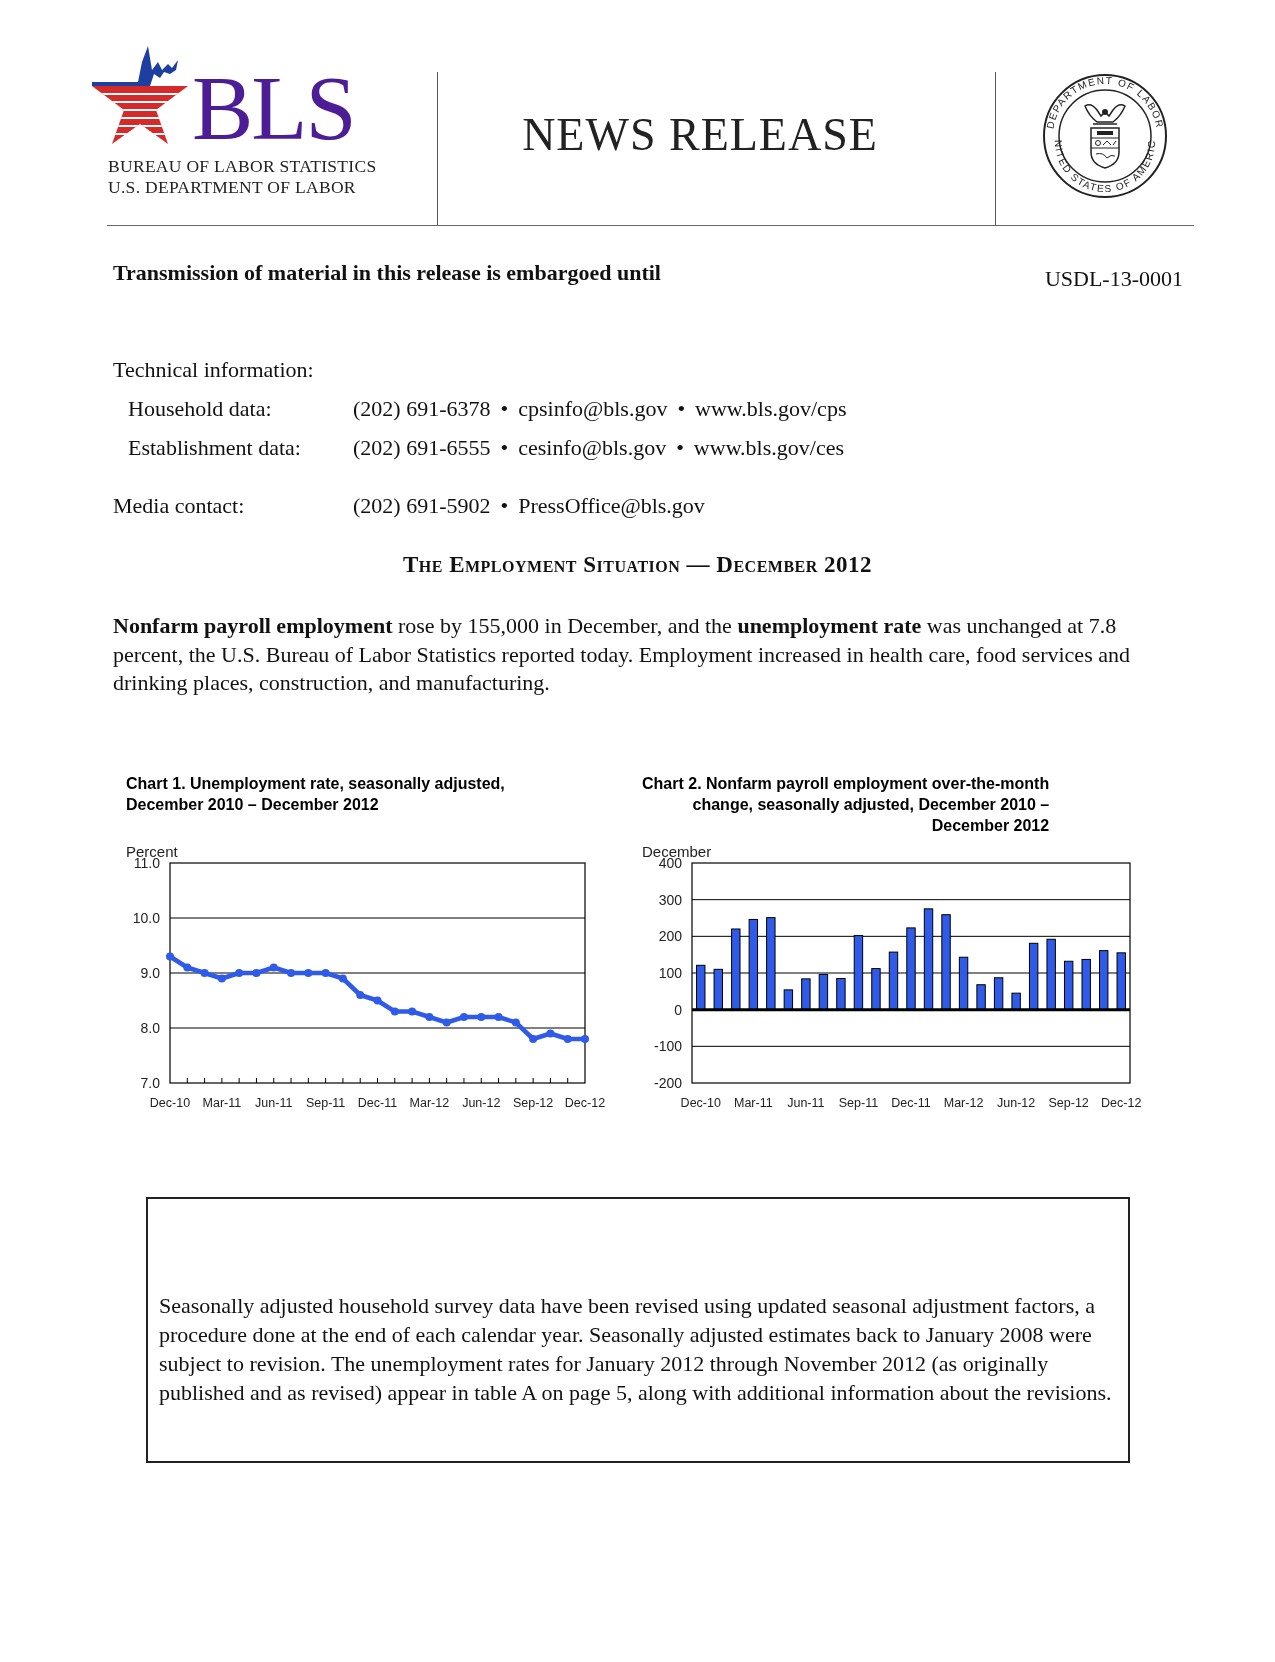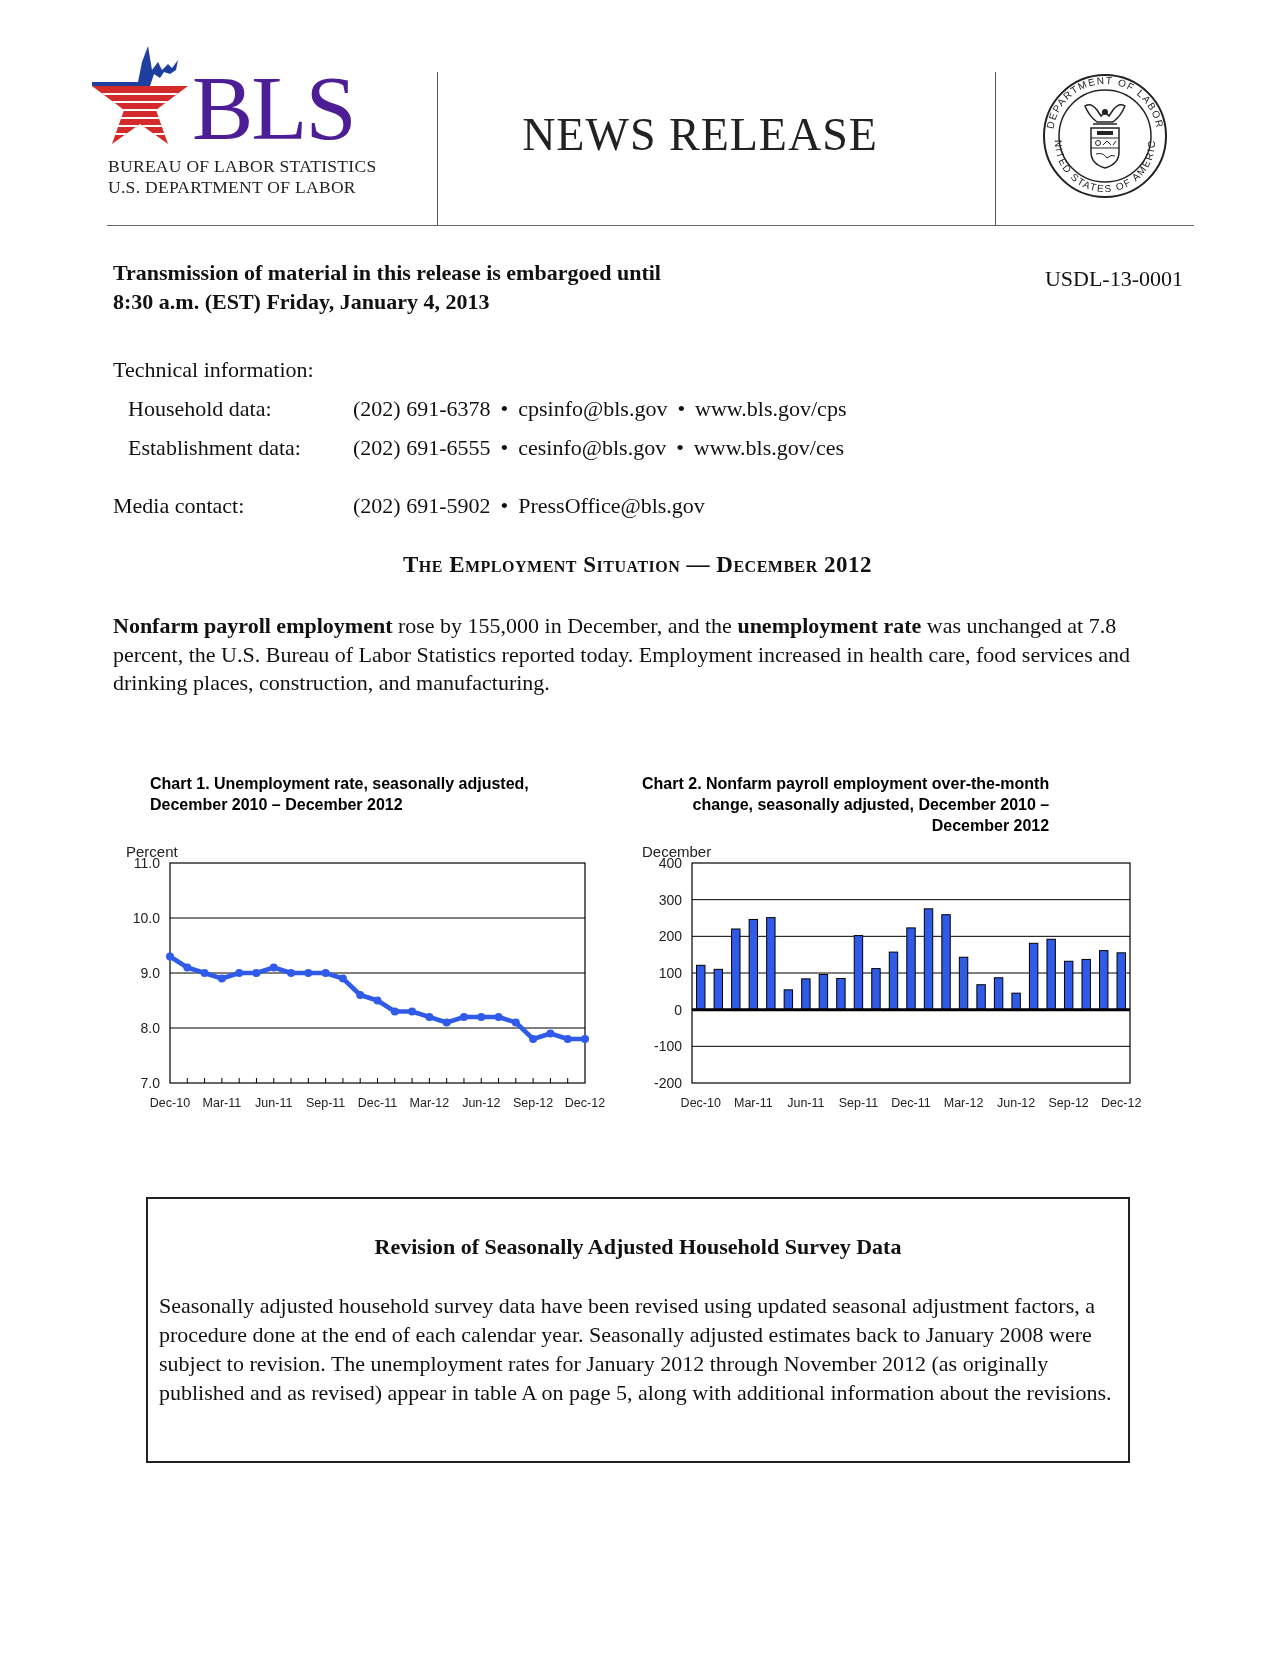--- a/index.html
+++ b/index.html
@@ -94,21 +94,20 @@
   <line x1="50" y1="66" x2="78" y2="66" stroke="#222" stroke-width="1"></line>
   <line x1="50" y1="76" x2="78" y2="76" stroke="#222" stroke-width="1"></line>
   <rect x="56" y="59" width="16" height="4" fill="#222"></rect>
   <circle cx="57" cy="71" r="2.5" fill="none" stroke="#222" stroke-width="1"></circle>
   <path d="M62,73 L66,69 L70,73 M72,73 L75,69" stroke="#222" stroke-width="1" fill="none"></path>
   <path d="M55,82 Q62,80 66,86 Q70,82 74,84" stroke="#222" stroke-width="1" fill="none"></path>
 </svg>
 
 <div class="abs embargo">
   <div>Transmission of material in this release is embargoed until</div>
-  <div>8:30 a.m. (EST) Friday, January 4, 2013</div>
 </div>
 <div class="abs usdl">USDL-13-0001</div>
 
 <div class="abs contacts">
   <div class="row">Technical information:</div>
   <div class="row">
     <span class="indent">Household data:</span>
     <span>(202) 691-6378</span>
     <span class="bullet">•</span>
     <span>cpsinfo@bls.gov</span>
@@ -130,21 +129,21 @@
     <span>PressOffice@bls.gov</span>
   </div>
 </div>
 
 <div class="abs main-heading">
   <span class="sc">The Employment Situation</span><span> — </span><span class="sc">December 2012</span>
 </div>
 
 <div class="abs lede"><b>Nonfarm payroll employment</b><span> rose by 155,000 in December, and the </span><b>unemployment rate</b><span> was unchanged at 7.8 percent, the U.S. Bureau of Labor Statistics reported today. Employment increased in health care, food services and drinking places, construction, and manufacturing.</span></div>
 
-<div class="abs" style="left:126px; top:773px;margin-left:24px;">
+<div class="abs" style="left:126px; top:773px;">
   <div class="chart-title">Chart 1. Unemployment rate, seasonally adjusted,</div>
   <div class="chart-title">December 2010 – December 2012</div>
 </div>
 <div class="abs chart-unit" style="left:126px; top:843px;">Percent</div>
 <svg id="chart1" class="abs" style="left:110px; top:855px;" width="540" height="280">
     <text x="50" y="13" text-anchor="end" font-size="14" fill="#222">11.0</text>
     <line x1="60" x2="475" y1="63" y2="63" stroke="#000" stroke-width="1"></line>
     <text x="50" y="68" text-anchor="end" font-size="14" fill="#222">10.0</text>
     <line x1="60" x2="475" y1="118" y2="118" stroke="#000" stroke-width="1"></line>
     <text x="50" y="123" text-anchor="end" font-size="14" fill="#222">9.0</text>
@@ -263,15 +262,14 @@
     <text x="165.88" y="252" text-anchor="middle" font-size="12.5" fill="#222">Jun-11</text>
     <text x="218.44" y="252" text-anchor="middle" font-size="12.5" fill="#222">Sep-11</text>
     <text x="271" y="252" text-anchor="middle" font-size="12.5" fill="#222">Dec-11</text>
     <text x="323.56" y="252" text-anchor="middle" font-size="12.5" fill="#222">Mar-12</text>
     <text x="376.12" y="252" text-anchor="middle" font-size="12.5" fill="#222">Jun-12</text>
     <text x="428.68" y="252" text-anchor="middle" font-size="12.5" fill="#222">Sep-12</text>
     <text x="481.24" y="252" text-anchor="middle" font-size="12.5" fill="#222">Dec-12</text>
   </svg>
 
 <div class="abs rev-box">
-  <div class="abs rev-title">Revision of Seasonally Adjusted Household Survey Data</div>
   <div class="abs rev-body">Seasonally adjusted household survey data have been revised using updated seasonal adjustment factors, a procedure done at the end of each calendar year. Seasonally adjusted estimates back to January 2008 were subject to revision. The unemployment rates for January 2012 through November 2012 (as originally published and as revised) appear in table A on page 5, along with additional information about the revisions.</div>
 </div>
 
 </body></html>

